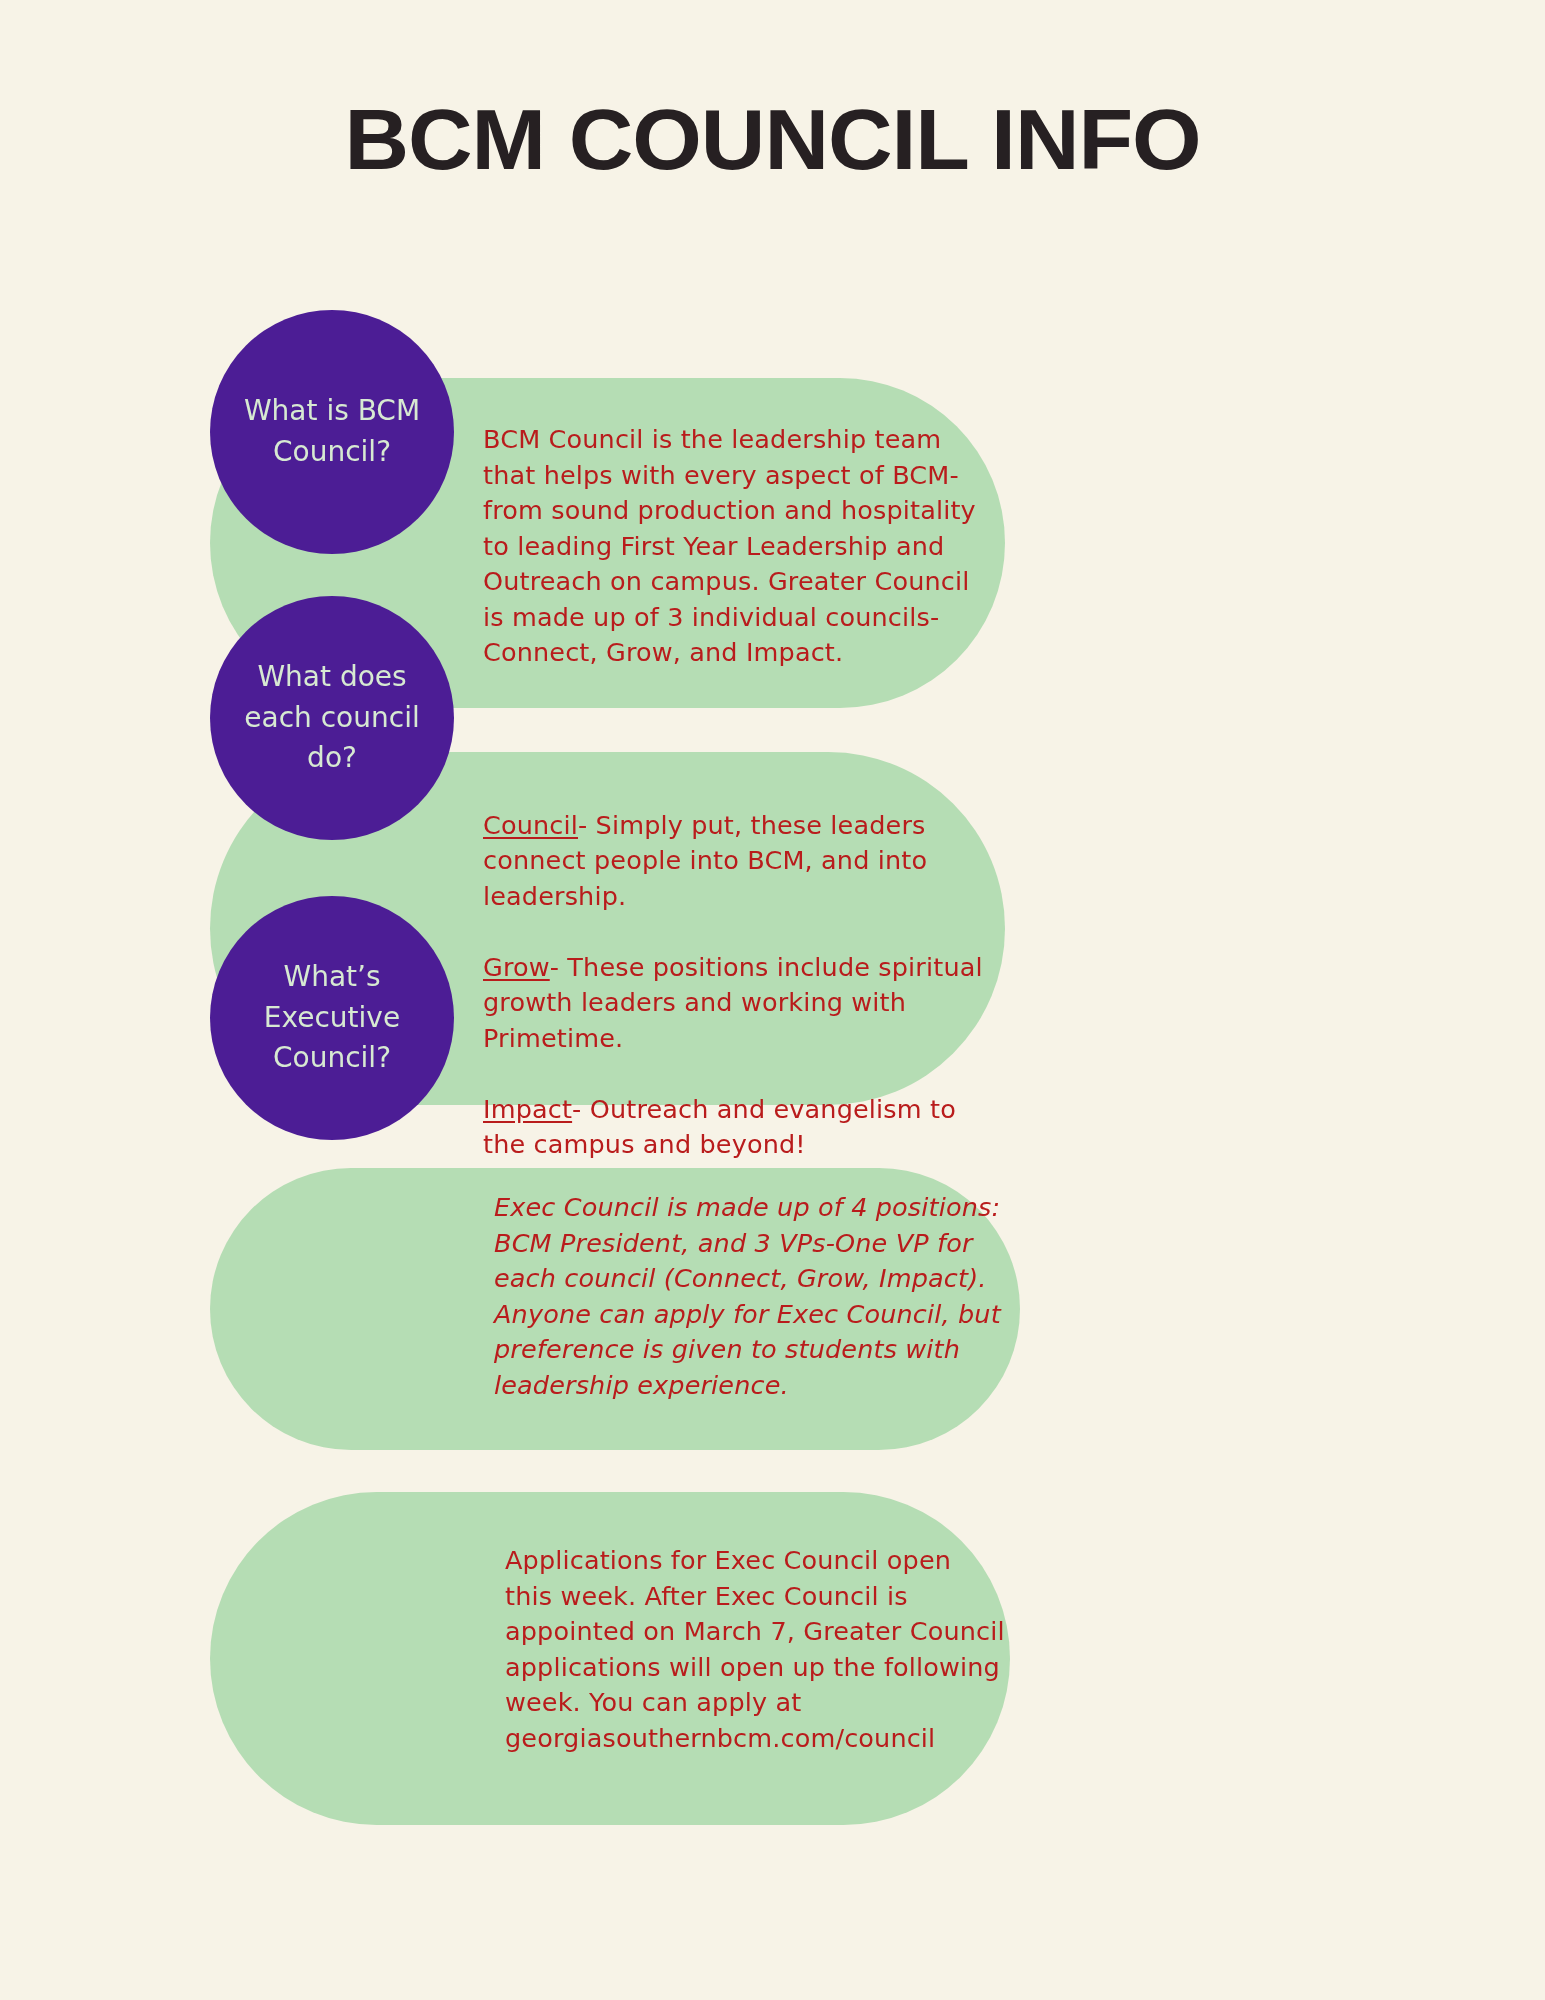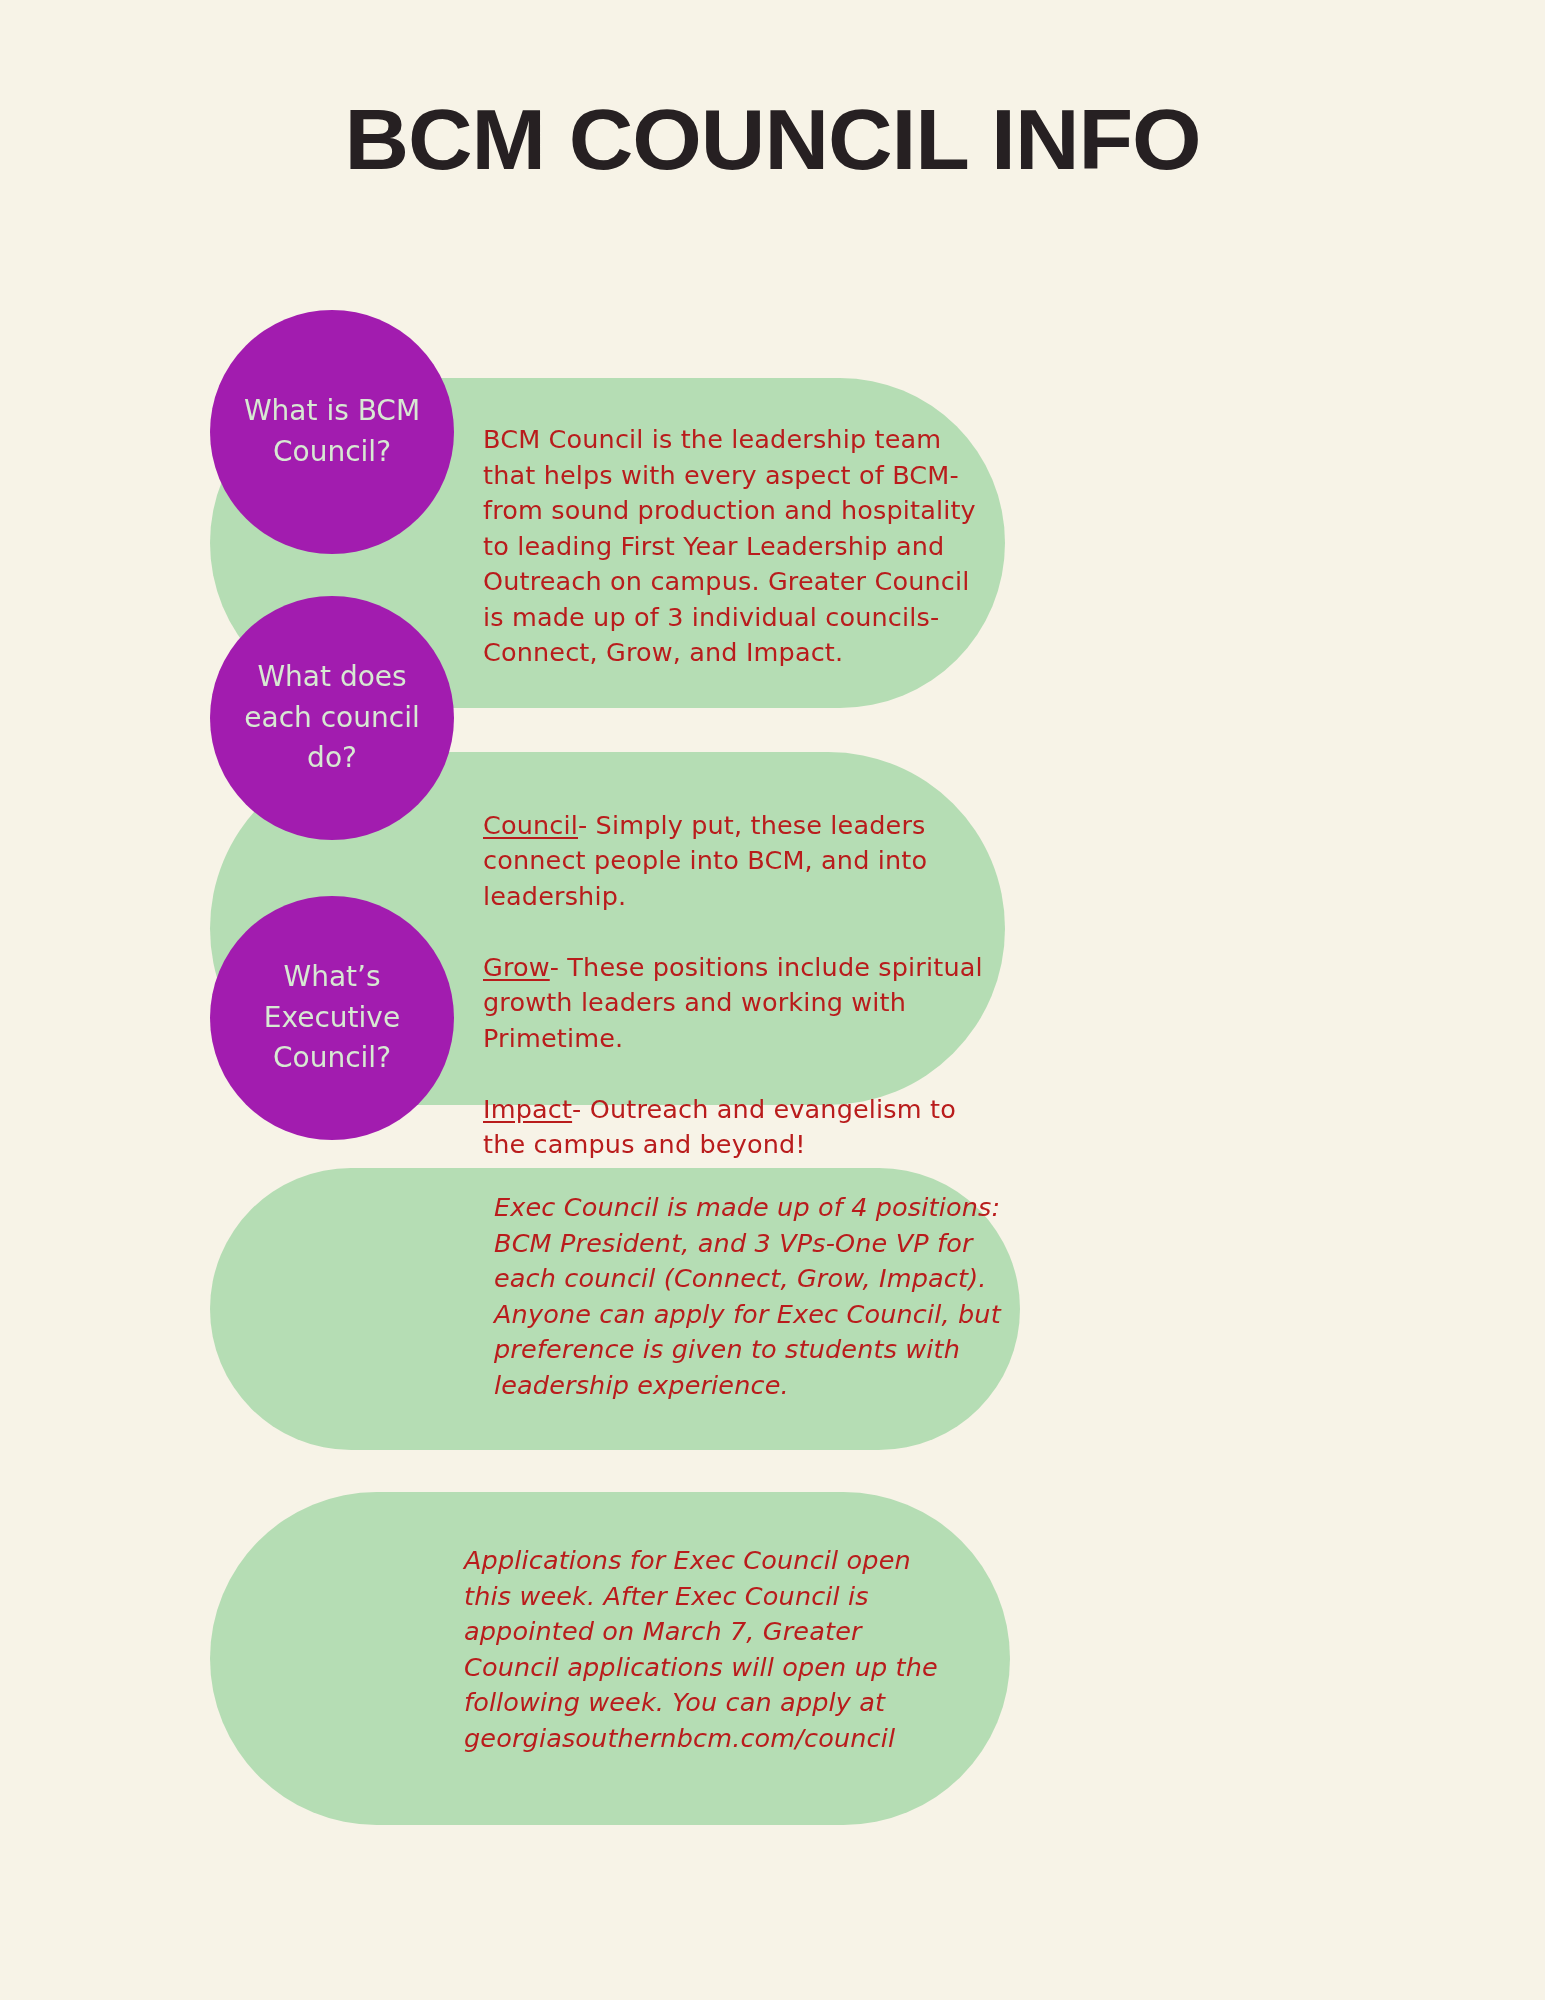--- a/index.html
+++ b/index.html
@@ -38,21 +38,21 @@
     background: #b5ddb4;
     display: block;
   }
   .card-1 { left: 210px; top: 378px;  width: 795px;  height: 330px; border-radius: 165px; }
   .card-2 { left: 210px; top: 752px;  width: 795px;  height: 353px; border-radius: 177px; }
   .card-3 { left: 210px; top: 1168px; width: 810px;  height: 282px; border-radius: 141px; }
   .card-4 { left: 210px; top: 1492px; width: 800px;  height: 333px; border-radius: 167px; }
 
   .circle {
     position: absolute;
-    background: #a21caf;
+    background: #4c1d95;
     border-radius: 50%;
     display: flex;
     align-items: center;
     justify-content: center;
     text-align: center;
     color: #d7e9d2;
     font-family: "DejaVu Sans", sans-serif;
     font-weight: 400;
     line-height: 1.45;
   }
@@ -69,21 +69,21 @@
     font-family: "DejaVu Sans", sans-serif;
     font-weight: 400;
     font-size: 25.5px;
     line-height: 35.5px;
     letter-spacing: 0.15px;
     white-space: pre-line;
   }
   .body-1 { left: 483px; top: 422px;  width: 500px; }
   .body-2 { left: 483px; top: 772px;  width: 500px; }
   .body-3 { left: 494px; top: 1190px; width: 510px; font-style: italic; }
-  .body-4 { left: 464px; top: 1543px; width: 500px; font-style: italic; }
+  .body-4 { left: 505px; top: 1543px; width: 500px; }
 
   .para { margin: 0; }
   .ul { text-decoration: underline; text-underline-offset: 3px; }
 </style>
 </head>
 <body>
 
 <div class="page">
 
   <div class="title">BCM COUNCIL INFO</div>

